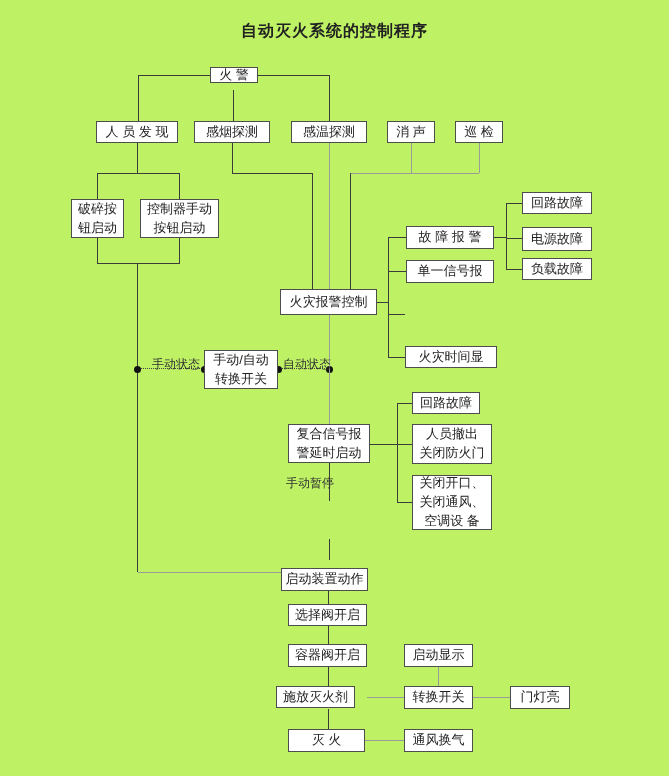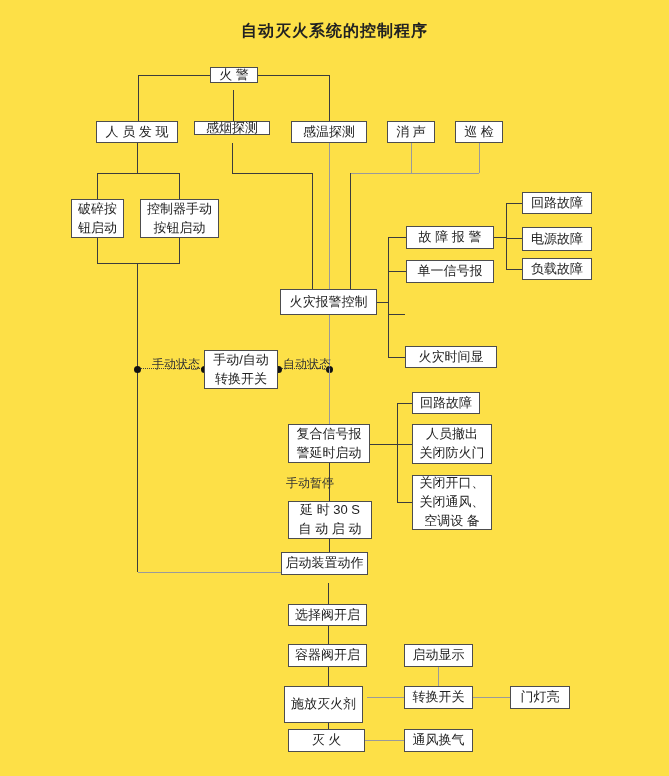--- a/index.html
+++ b/index.html
@@ -1,17 +1,17 @@
 <!DOCTYPE html>
 <html><head>
 <meta charset="utf-8">
 <style>
   html,body { margin:0; padding:0; background:#ffffff; }
   #canvas {
-    position:relative; width:669px; height:776px; background:#fde047;
+    position:relative; width:669px; height:776px; background:#bef264;
     font-family:"Liberation Sans","DejaVu Sans",sans-serif; color:#1a1a1a;
     overflow:hidden;
   }
   .title {
     position:absolute; left:0; top:21px; width:669px; text-align:center;
     font-size:16px; font-weight:600; letter-spacing:1px; color:#222;
   }
   .node {
     position:absolute; box-sizing:border-box; background:#fff;
     border:1px solid #4d4d4d; display:flex; align-items:center; justify-content:center;
@@ -97,21 +97,21 @@
   <div class="vl" style="left:328px;top:626px;height:18px"></div>
   <div class="vl" style="left:328px;top:667px;height:19px"></div>
   <div class="vl" style="left:328px;top:709px;height:20px"></div>
   <div class="hl gray" style="left:367px;top:697px;width:37px"></div>
   <div class="hl gray" style="left:473px;top:697px;width:37px"></div>
   <div class="vl gray" style="left:438px;top:667px;height:19px"></div>
   <div class="hl gray" style="left:365px;top:740px;width:40px"></div>
 
   <div class="node" style="left:210px;top:67px;width:48px;height:16px">火 警</div>
   <div class="node" style="left:96px;top:121px;width:82px;height:22px">人 员 发 现</div>
-  <div class="node" style="left:194px;top:121px;width:76px;height:14px">感烟探测</div>
+  <div class="node" style="left:194px;top:121px;width:76px;height:22px">感烟探测</div>
   <div class="node" style="left:291px;top:121px;width:76px;height:22px">感温探测</div>
   <div class="node" style="left:387px;top:121px;width:48px;height:22px">消 声</div>
   <div class="node" style="left:455px;top:121px;width:48px;height:22px">巡 检</div>
   <div class="node" style="left:71px;top:199px;width:53px;height:39px">破碎按
 钮启动</div>
   <div class="node" style="left:140px;top:199px;width:79px;height:39px">控制器手动
 按钮启动</div>
   <div class="node" style="left:406px;top:226px;width:88px;height:23px">故 障 报 警</div>
   <div class="node" style="left:406px;top:260px;width:88px;height:23px">单一信号报</div>
   <div class="node" style="left:522px;top:192px;width:70px;height:22px">回路故障</div>
@@ -122,27 +122,25 @@
   <div class="node" style="left:288px;top:424px;width:82px;height:39px">复合信号报
 警延时启动</div>
   <div class="node" style="left:204px;top:350px;width:74px;height:39px">手动/自动
 转换开关</div>
   <div class="node" style="left:412px;top:392px;width:68px;height:22px">回路故障</div>
   <div class="node" style="left:412px;top:475px;width:80px;height:55px">关闭开口、
 关闭通风、
 空调设  备</div>
   <div class="node" style="left:412px;top:424px;width:80px;height:40px">人员撤出
 关闭防火门</div>
-  <div class="node" style="left:288px;top:501px;width:84px;height:38px">延 时 30 S
-自 动 启 动</div>
-  <div class="node" style="left:281px;top:552px;width:87px;height:23px">启动装置动作</div>
+  <div class="node" style="left:281px;top:568px;width:87px;height:23px">启动装置动作</div>
   <div class="node" style="left:288px;top:604px;width:79px;height:22px">选择阀开启</div>
   <div class="node" style="left:288px;top:644px;width:79px;height:23px">容器阀开启</div>
   <div class="node" style="left:404px;top:644px;width:69px;height:23px">启动显示</div>
-  <div class="node" style="left:284px;top:686px;width:79px;height:37px">施放灭火剂</div>
+  <div class="node" style="left:276px;top:686px;width:79px;height:22px">施放灭火剂</div>
   <div class="node" style="left:404px;top:686px;width:69px;height:23px">转换开关</div>
   <div class="node" style="left:510px;top:686px;width:60px;height:23px">门灯亮</div>
   <div class="node" style="left:288px;top:729px;width:77px;height:23px">灭  火</div>
   <div class="node" style="left:404px;top:729px;width:69px;height:23px">通风换气</div>
 
   <div class="lbl" style="left:152px;top:356px">手动状态</div>
   <div class="lbl" style="left:283px;top:356px">自动状态</div>
   <div class="lbl" style="left:286px;top:475px;font-size:12px">手动暂停</div>
 
 </div>

